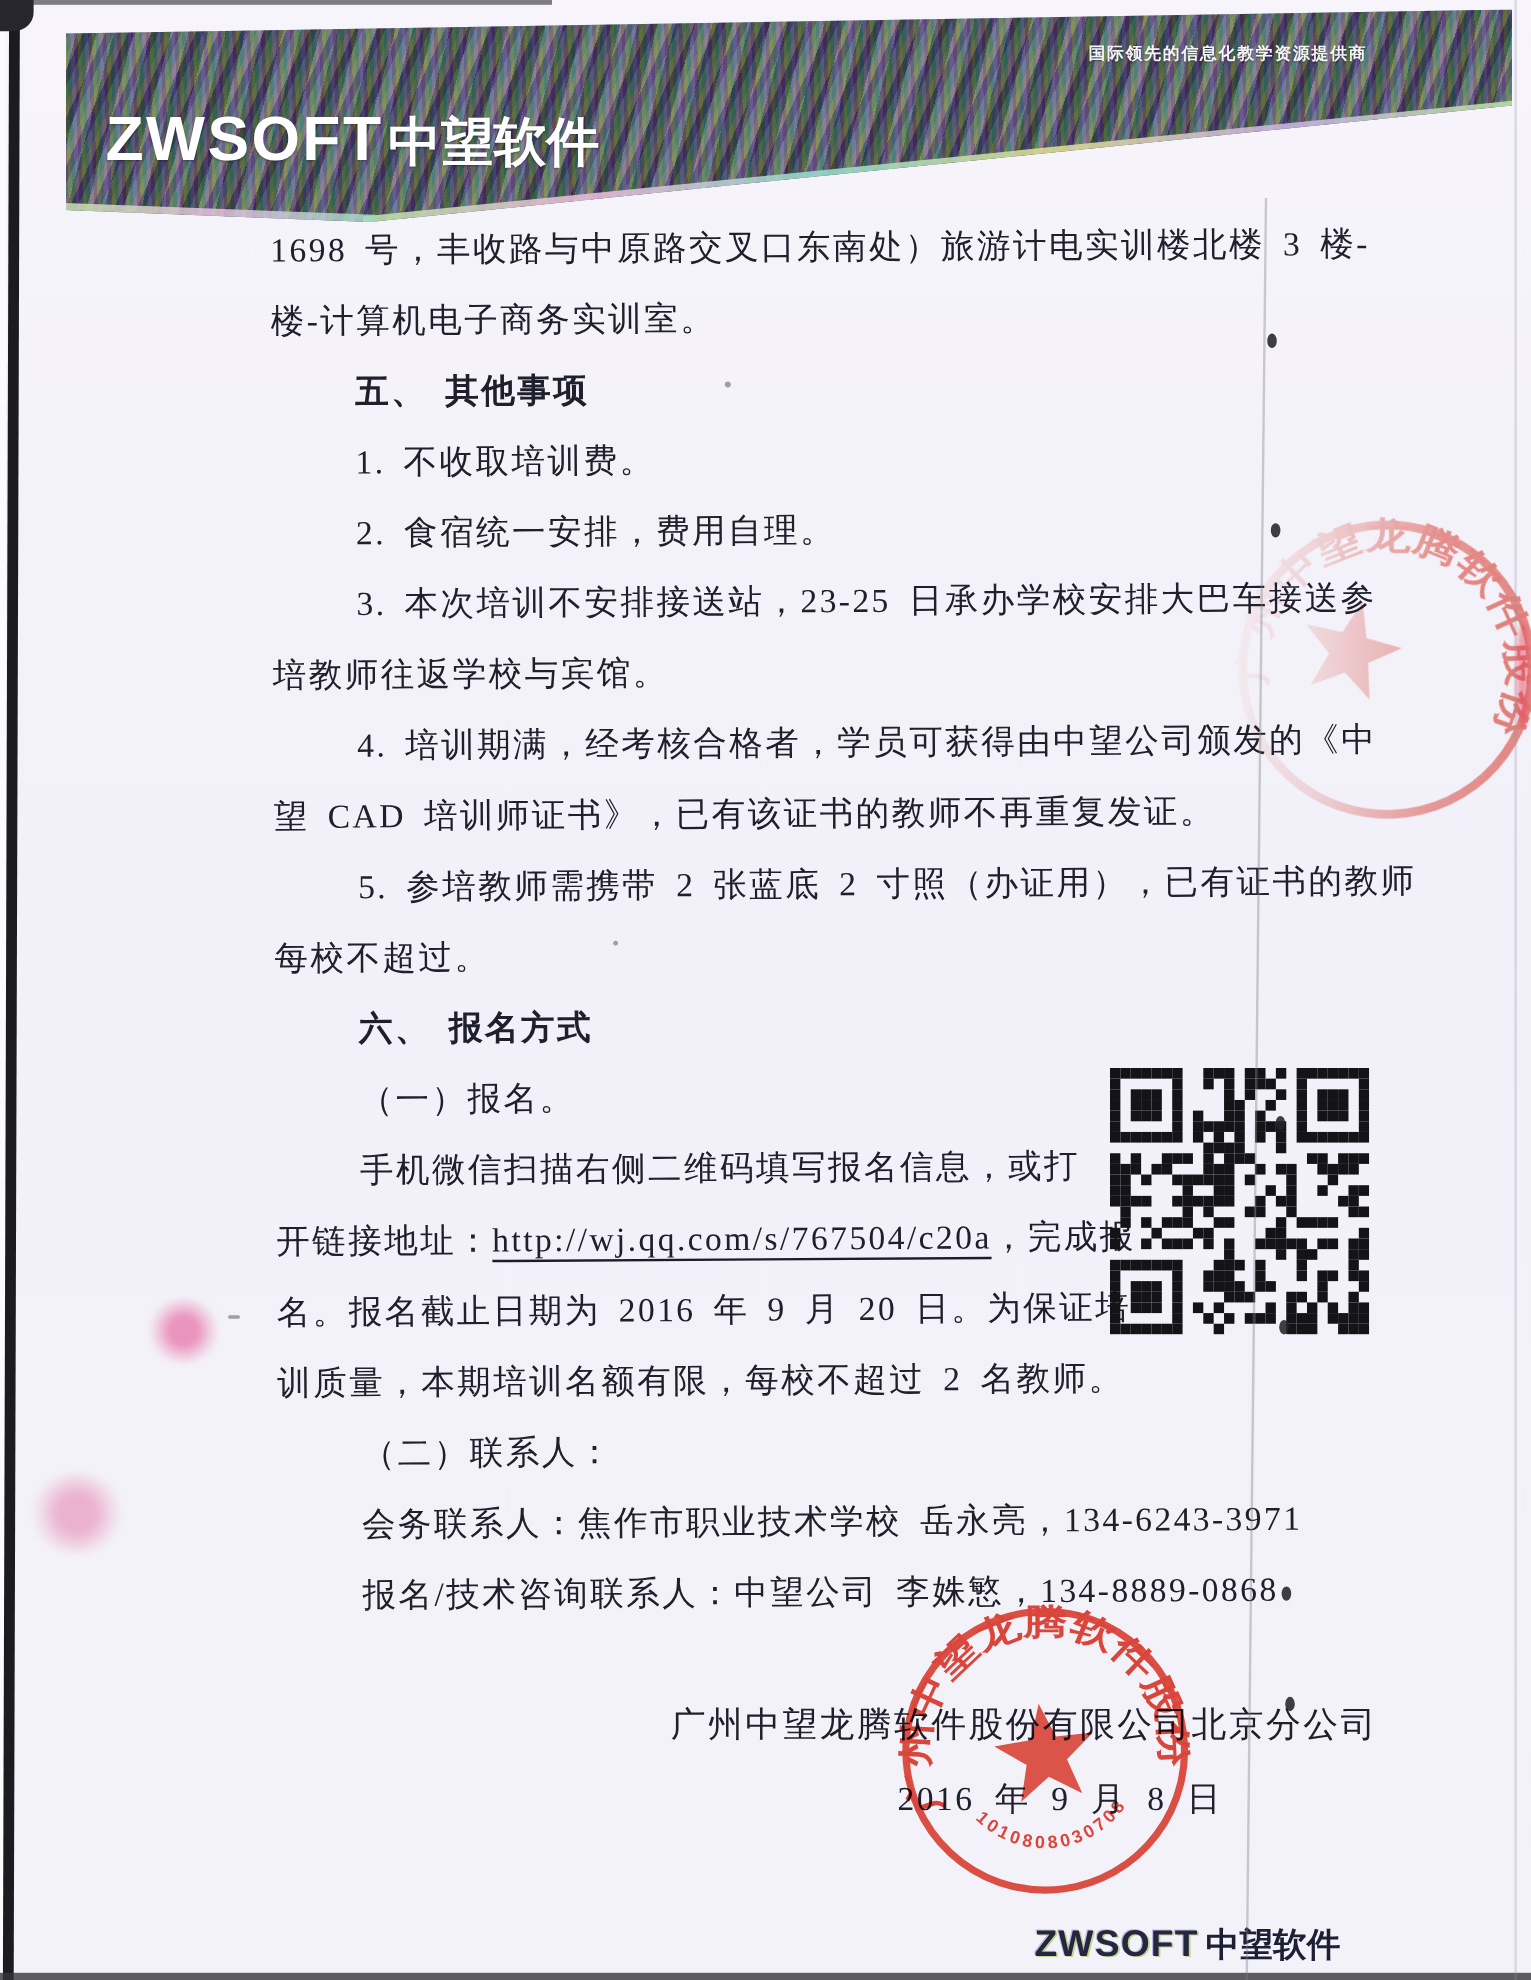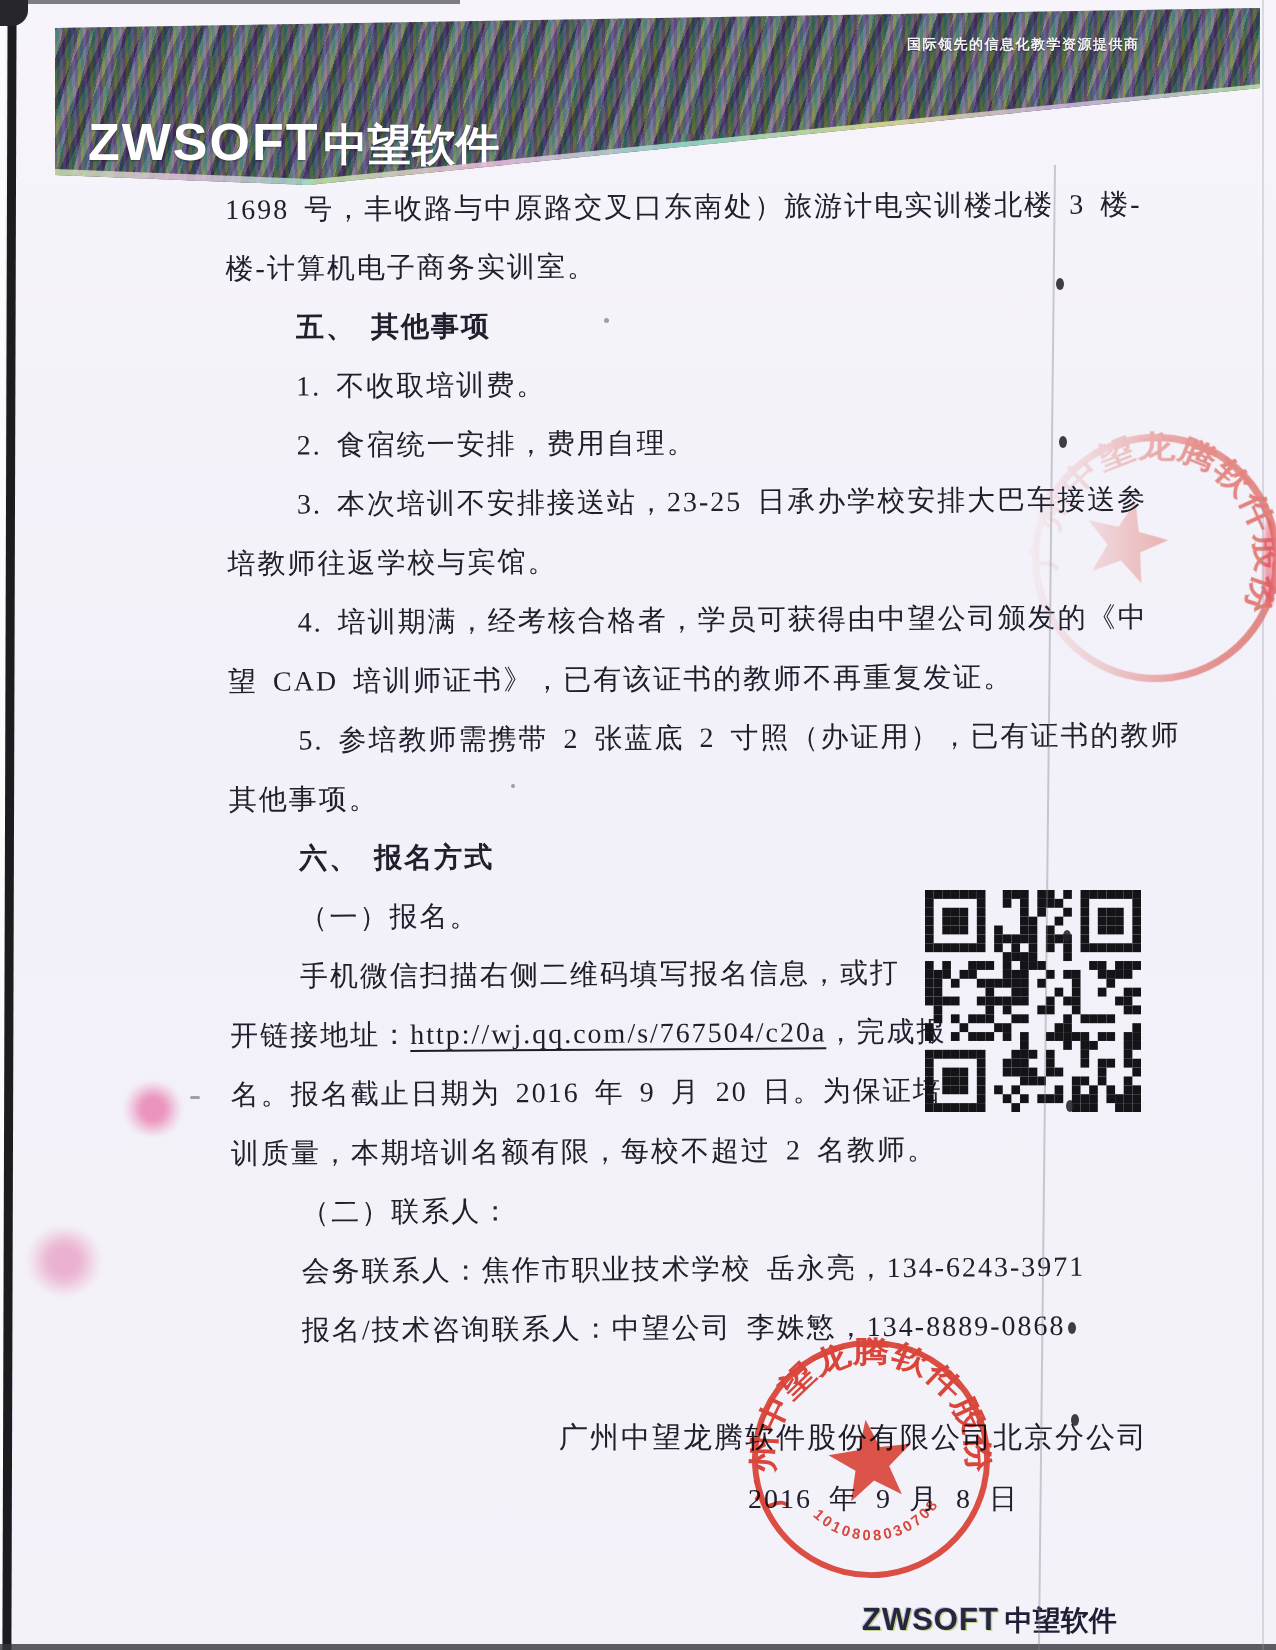--- a/index.html
+++ b/index.html
@@ -25,21 +25,21 @@
      clip-path:polygon(0px 22px,1205px 2px,1205px 82px,253px 179px,0px 169px);
      background:
        repeating-linear-gradient(105deg,rgba(255,255,255,.10) 0 14px,rgba(0,0,0,.16) 14px 30px),
        repeating-linear-gradient(115deg,rgba(196,176,96,.28) 0 5px,rgba(58,30,92,.30) 5px 11px,rgba(88,160,120,.26) 11px 17px),
        repeating-linear-gradient(88deg,#4d3e71 0 3px,#5e6f3a 3px 6px,#2f6267 6px 9px,#6a5790 9px 12px);}
   .banner-stripe1{position:absolute;left:245px;top:126px;width:965px;height:9px;transform:rotate(-5.75deg);
      background:linear-gradient(90deg,#b9e0a2,#e7bada,#93d9c9,#dadb91,#c9b1e2,#b9e0a2);opacity:.9;}
   .banner-stripe2{position:absolute;left:-4px;top:168px;width:262px;height:8px;transform:rotate(2.2deg);
      background:linear-gradient(90deg,#c9e2ae,#e3c2de,#a2d8c6);opacity:.85;}
   .banner-logo{position:absolute;left:33px;top:80px;white-space:nowrap;color:#fff;
-     font-family:"Liberation Sans","DejaVu Sans",sans-serif;margin-top:26px;}
+     font-family:"Liberation Sans","DejaVu Sans",sans-serif;}
   .banner-logo .latin{font-size:52px;font-weight:800;letter-spacing:2px;text-shadow:0 1px 2px rgba(0,0,0,.35);}
   .banner-logo .cjk{font-size:44px;font-weight:800;margin-left:4px;text-shadow:0 1px 2px rgba(0,0,0,.35);}
   .banner-tagline{position:absolute;left:852px;top:30px;font-size:14px;font-weight:700;color:#f4f3f6;
      letter-spacing:1.5px;white-space:nowrap;font-family:"Liberation Sans","DejaVu Sans",sans-serif;
      text-shadow:0 1px 1px rgba(0,0,0,.4);}
   
   .doc-body{position:absolute;left:225px;top:180px;width:960px;color:#20202d;
      transform:rotate(-0.35deg);transform-origin:0 0;}
   .doc-line{height:59px;line-height:59px;font-size:28px;letter-spacing:2px;word-spacing:6px;white-space:nowrap;}
   .doc-line.bold{font-weight:700;}
@@ -81,21 +81,21 @@
       <div class="doc-line"><span>1698 号，丰收路与中原路交叉口东南处）旅游计电实训楼北楼 3 楼-</span></div>
       <div class="doc-line"><span>楼-计算机电子商务实训室。</span></div>
       <div class="doc-line bold ind"><span>五、 其他事项</span></div>
       <div class="doc-line ind"><span>1. 不收取培训费。</span></div>
       <div class="doc-line ind"><span>2. 食宿统一安排，费用自理。</span></div>
       <div class="doc-line ind"><span>3. 本次培训不安排接送站，23-25 日承办学校安排大巴车接送参</span></div>
       <div class="doc-line"><span>培教师往返学校与宾馆。</span></div>
       <div class="doc-line ind"><span>4. 培训期满，经考核合格者，学员可获得由中望公司颁发的《中</span></div>
       <div class="doc-line"><span>望 CAD 培训师证书》，已有该证书的教师不再重复发证。</span></div>
       <div class="doc-line ind"><span>5. 参培教师需携带 2 张蓝底 2 寸照（办证用），已有证书的教师</span></div>
-      <div class="doc-line"><span>其他事项。</span></div>
+      <div class="doc-line"><span>每校不超过。</span></div>
       <div class="doc-line bold ind"><span>六、 报名方式</span></div>
       <div class="doc-line ind"><span>（一）报名。</span></div>
       <div class="doc-line ind"><span>手机微信扫描右侧二维码填写报名信息，或打</span></div>
       <div class="doc-line"><span>开链接地址：</span><span class="doc-link">http://wj.qq.com/s/767504/c20a</span><span>，完成报</span></div>
       <div class="doc-line"><span>名。报名截止日期为 2016 年 9 月 20 日。为保证培</span></div>
       <div class="doc-line"><span>训质量，本期培训名额有限，每校不超过 2 名教师。</span></div>
       <div class="doc-line ind"><span>（二）联系人：</span></div>
       <div class="doc-line ind"><span>会务联系人：焦作市职业技术学校 岳永亮，134-6243-3971</span></div>
       <div class="doc-line ind"><span>报名/技术咨询联系人：中望公司 李姝慜，134-8889-0868</span></div>
     </div>

